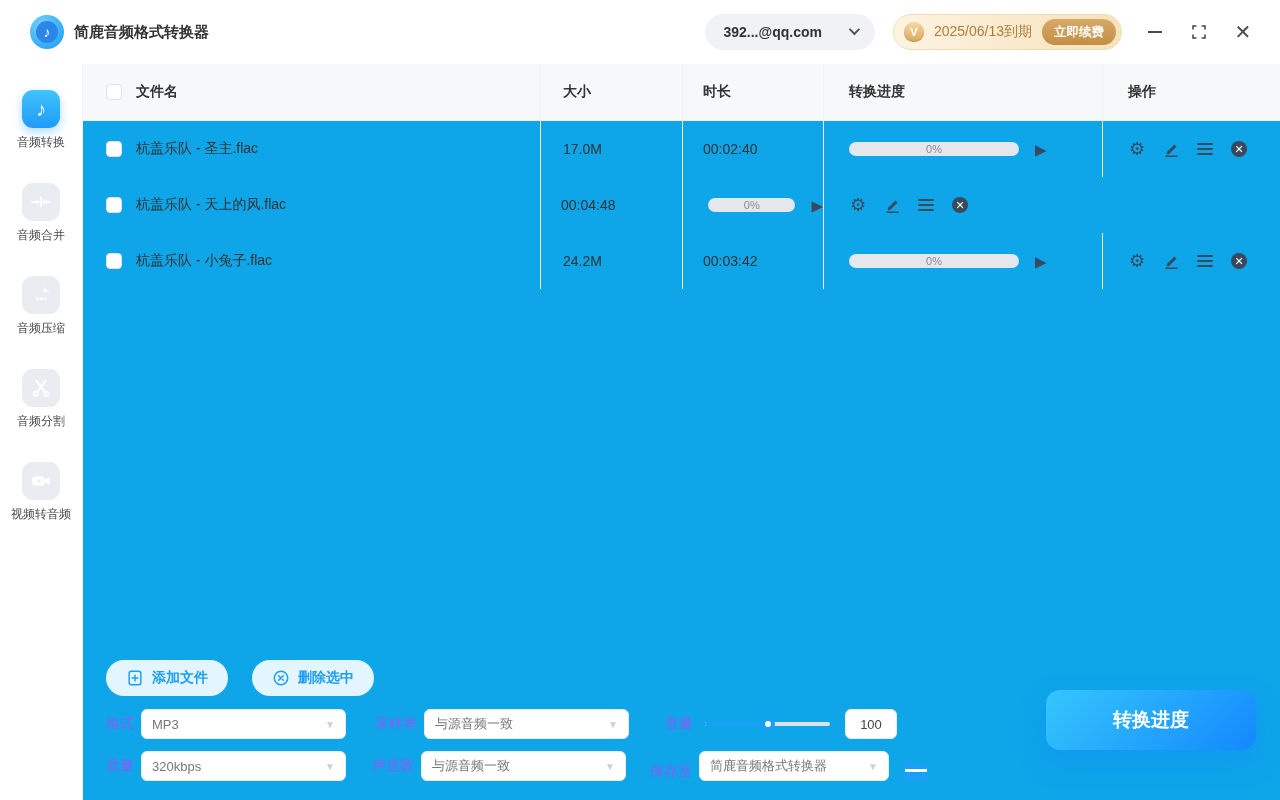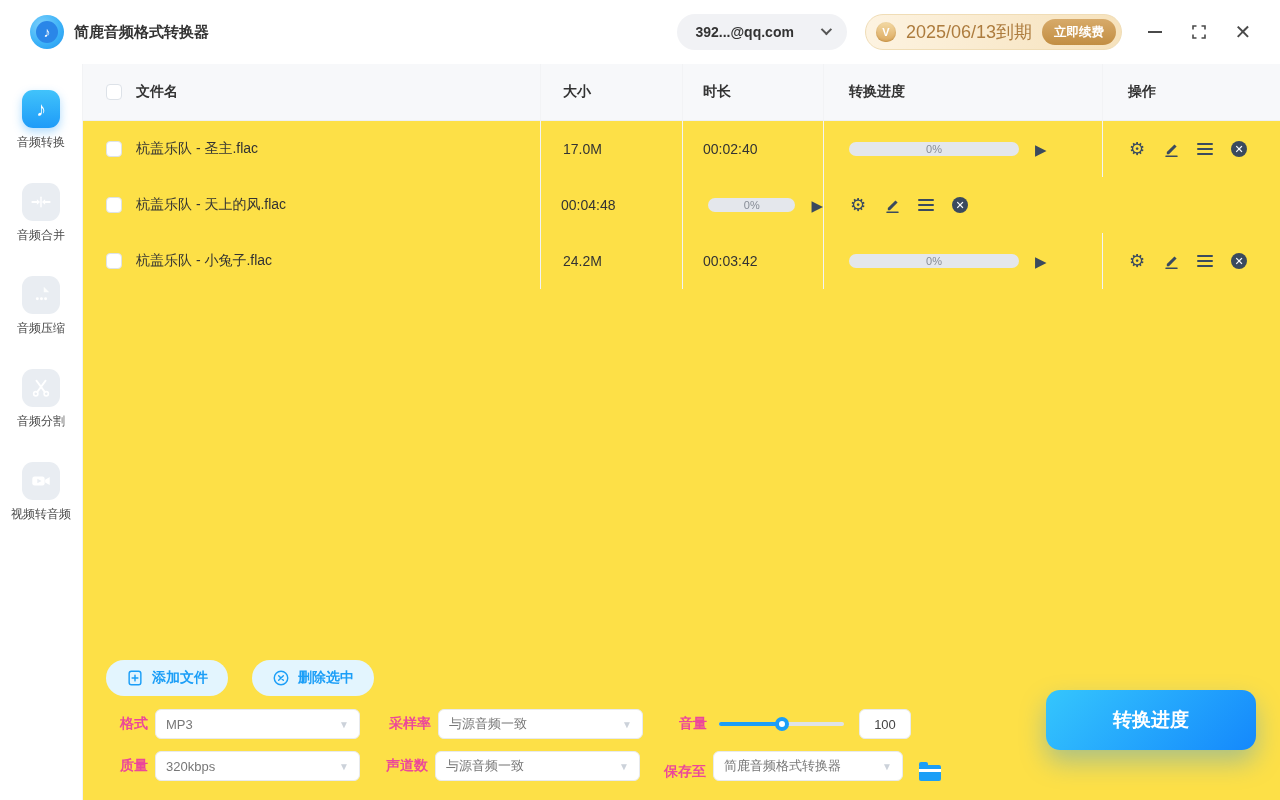--- a/index.html
+++ b/index.html
@@ -24,42 +24,42 @@
   .account-pill { height:36px; background:#f1f2f5; border-radius:18px; display:flex; align-items:center;
     gap:27px; padding:16px 18px; font-size:14px; font-weight:bold; color:#333; cursor:pointer; }
   .chev { width:8px; height:8px; border-right:2px solid #555; border-bottom:2px solid #555;
     transform:rotate(45deg) translateY(-2px); margin-top:-3px; }
   .license-pill { height:36px; margin-left:18px; border-radius:18px; display:flex; align-items:center;
     gap:10px; padding:0 5px 0 10px; background:linear-gradient(90deg,#fdf3e1,#f6e2bc);
     border:1px solid #f0ddb6; }
   .vip-badge { width:20px; height:20px; border-radius:50% 50% 46% 46%;
     background:linear-gradient(180deg,#f3d9a4,#dca95e); color:#fff; font-size:11px; font-weight:bold;
     display:flex; align-items:center; justify-content:center; box-shadow:inset 0 -1px 2px rgba(160,110,40,.4); }
-  .expiry-text { font-size:18px; color:#ad7c3e; }
+  .expiry-text { font-size:14px; color:#ad7c3e; }
   .renew-btn { height:26px; border:none; border-radius:13px; padding:0 12px;
     background:linear-gradient(180deg,#d7aa6a,#c28e43); color:#fff; font-size:12.5px; font-weight:bold; cursor:pointer; }
   .win-controls { display:flex; align-items:center; gap:26px; margin:0 28px 0 24px; }
   .win-btn { width:18px; height:18px; display:flex; align-items:center; justify-content:center; cursor:pointer; color:#4a4a4a; }
   .min-bar { width:14px; height:2px; background:#4a4a4a; }
   .close-x { font-size:20px; line-height:16px; color:#4a4a4a; }
 
   
   .sidebar { position:absolute; left:0; top:64px; bottom:0; width:83px; background:#fff;
     border-right:1px solid #f2f3f5; display:flex; flex-direction:column; align-items:center;
     padding-top:26px; gap:32px; }
   .side-item { display:flex; flex-direction:column; align-items:center; gap:6px; cursor:pointer; }
   .side-icon { width:38px; height:38px; border-radius:11px; background:#e9edf2;
     display:flex; align-items:center; justify-content:center; color:#fff; }
   .side-item.active .side-icon { background:linear-gradient(180deg,#41c3fb,#1e9bf8);
     box-shadow:0 4px 10px rgba(30,155,248,.35); }
   .side-label { font-size:12px; color:#4a4a4a; white-space:nowrap; }
   .note-glyph { font-size:20px; line-height:1; }
 
   
-  .main { position:absolute; left:83px; top:64px; right:0; bottom:0; background:#fde047; }
+  .main { position:absolute; left:83px; top:64px; right:0; bottom:0; background:#0ea5e9; }
   .grid-row { display:grid; grid-template-columns:458px 142px 141px 279px 1fr; }
   .thead { background:#f7f8fa; border-bottom:1px solid #eef0f3; }
   .cell { height:56px; display:flex; align-items:center; font-size:14px; color:#333; border-right:1px solid #f2f3f5; }
   .cell:last-child { border-right:none; }
   .c-name { padding-left:23px; gap:14px; }
   .c-size { padding-left:22px; }
   .c-dur  { padding-left:20px; }
   .c-prog { padding-left:25px; gap:16px;text-align:center; }
   .c-act  { padding-left:25px; gap:16px; }
   .thead .cell { font-weight:bold; }
@@ -74,21 +74,21 @@
     font-weight:bold; display:flex; align-items:center; justify-content:center; line-height:1; }
 
   
   .add-row { position:absolute; left:106px; top:660px; display:flex; gap:24px; }
   .pill-btn { height:36px; border:none; border-radius:18px; background:#e3f5fe; color:#1b9ef7;
     font-size:14px; font-weight:bold; display:flex; align-items:center; gap:8px; padding:0 20px; cursor:pointer;
     font-family:inherit; }
   .pill-btn svg { stroke:#1b9ef7; fill:none; stroke-width:1.6; stroke-linecap:round; stroke-linejoin:round; }
 
   .ctl { position:absolute; display:flex; align-items:center; }
-  .ctl-label { font-size:14px; font-weight:bold; color:#ec4899; margin-right:7px; white-space:nowrap;margin-left:14px; }
+  .ctl-label { font-size:14px; font-weight:normal; color:#8b5cf6; margin-right:7px; white-space:nowrap; }
   .select { height:30px; border:1px solid #e8eaed; border-radius:6px; background:#fff;
     display:flex; align-items:center; justify-content:space-between; padding:0 10px; cursor:pointer; }
   .select .val { font-size:13px; color:#777; }
   .select .caret { color:#ccd2da; font-size:10px; margin-left:10px; }
   .w205 { width:205px; } .w190 { width:190px; }
 
   .slider { position:relative; width:125px; height:14px; cursor:pointer; }
   .slider .track { position:absolute; left:0; right:0; top:5px; height:4px; border-radius:2px; background:#dfe3e8; }
   .slider .fill { position:absolute; left:0; top:5px; width:50%; height:4px; border-radius:2px; background:#1b9ef7; }
   .slider .knob { position:absolute; left:calc(50% - 7px); top:0; width:14px; height:14px; border-radius:50%;

